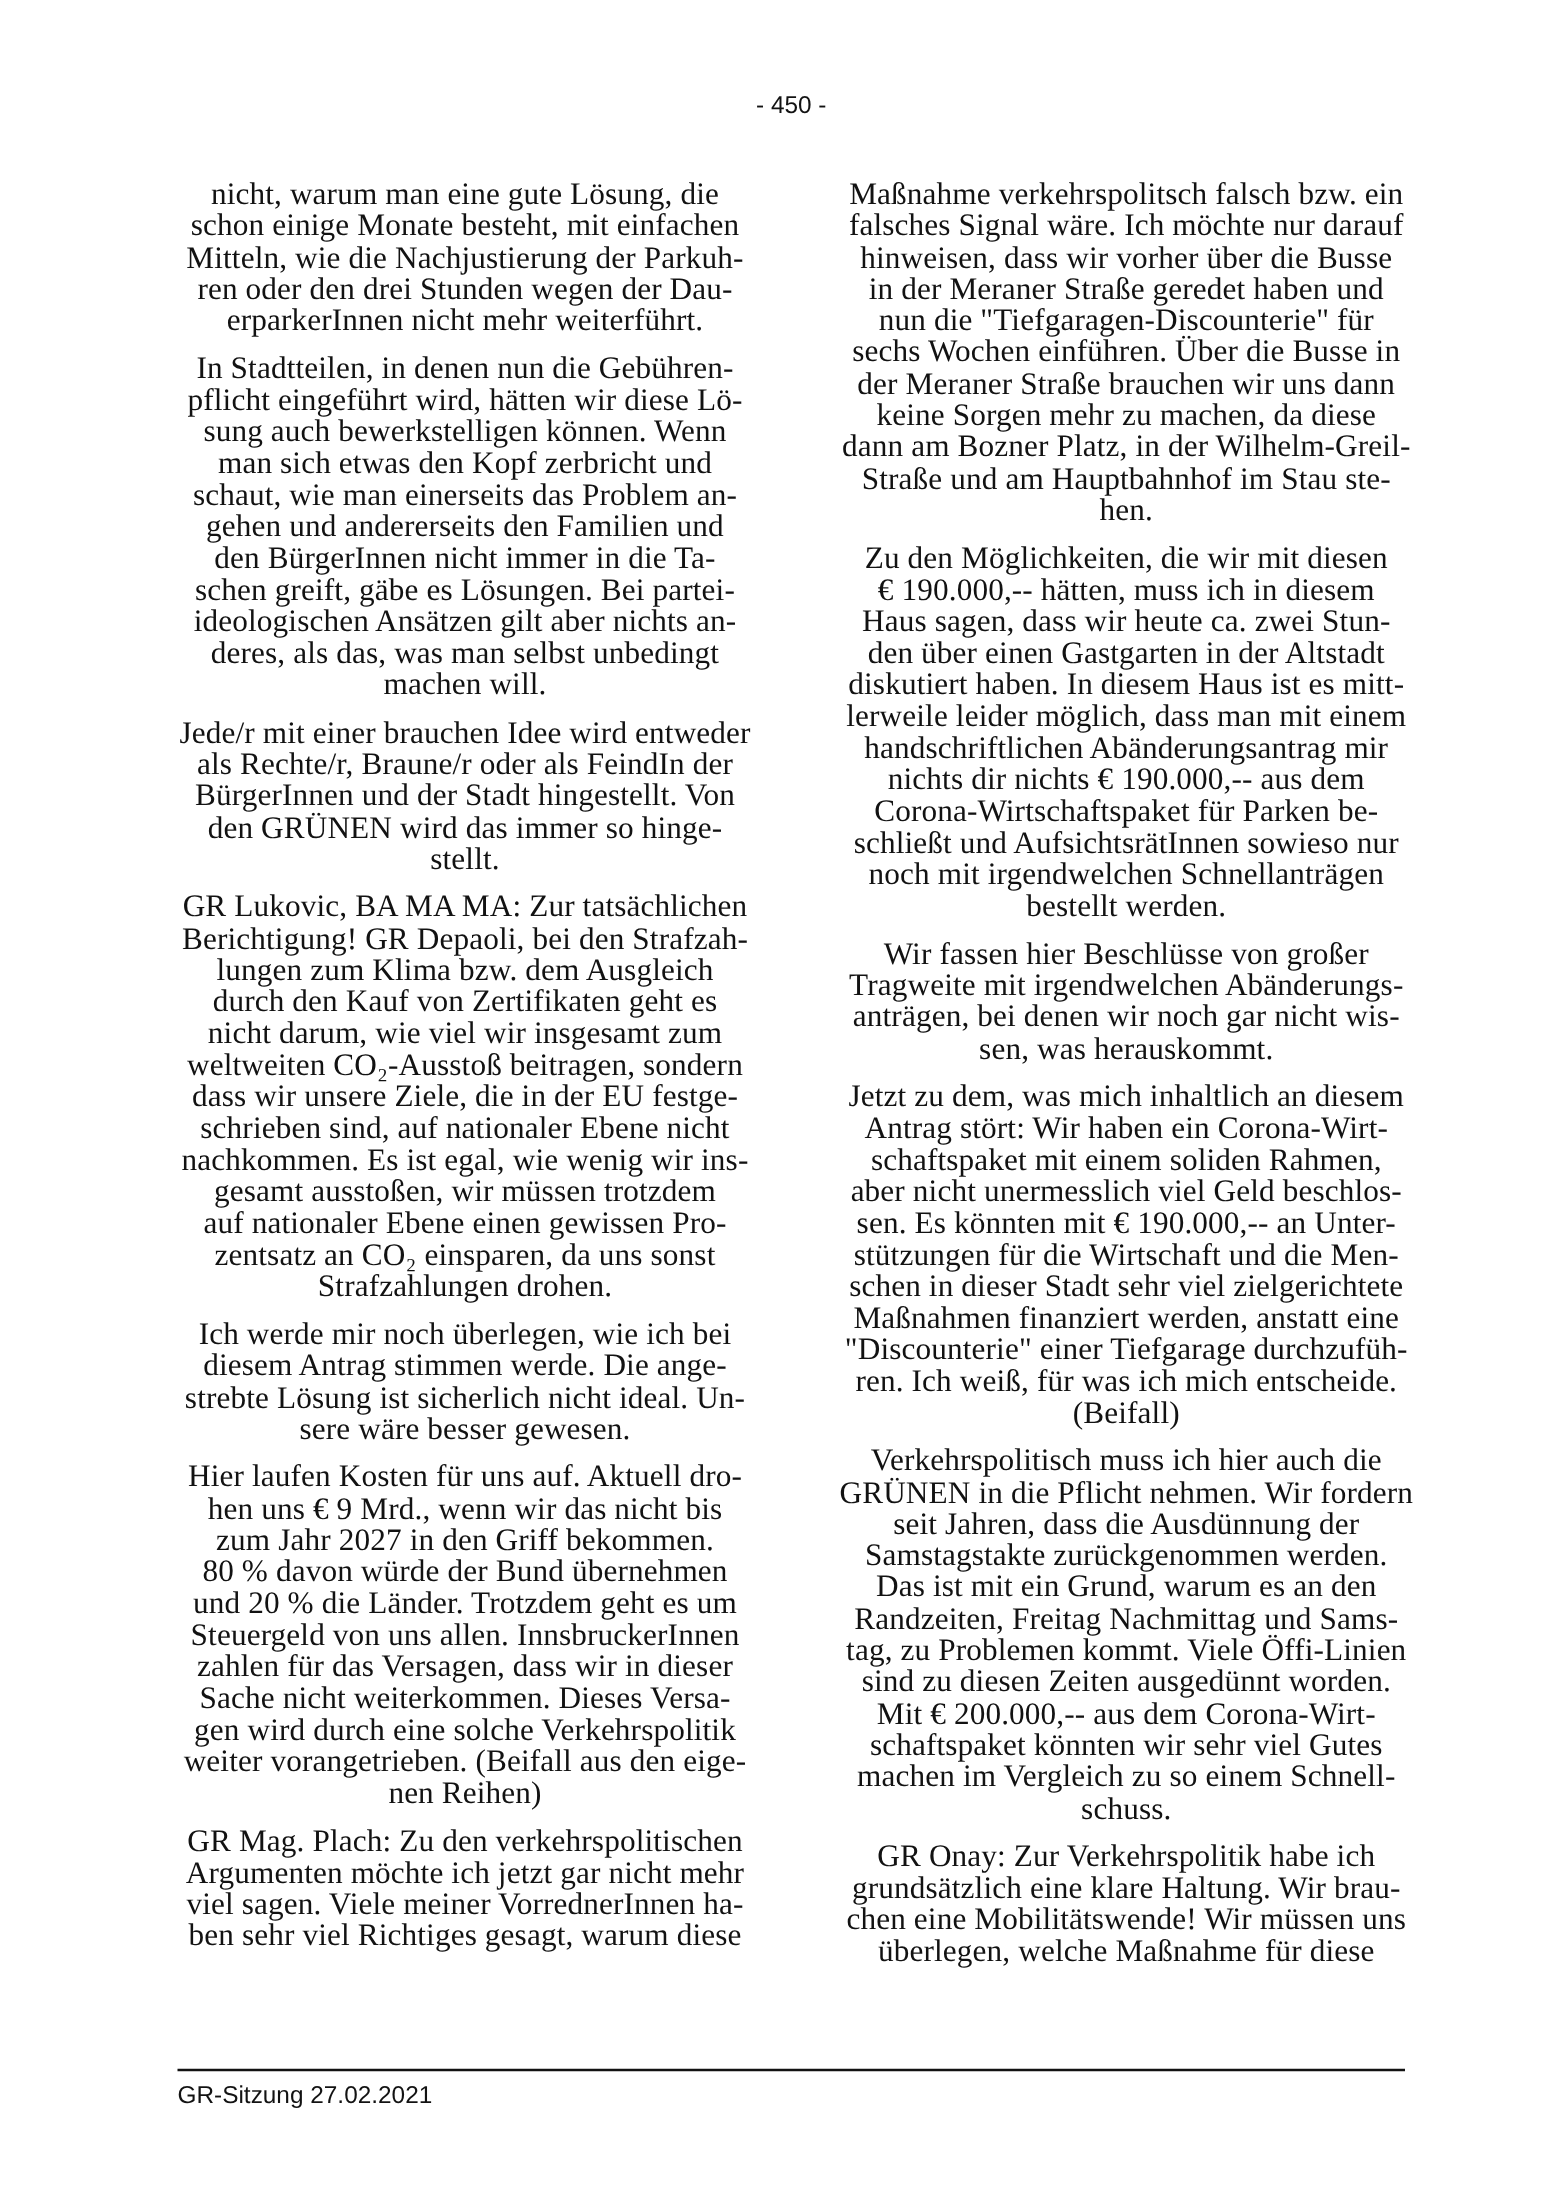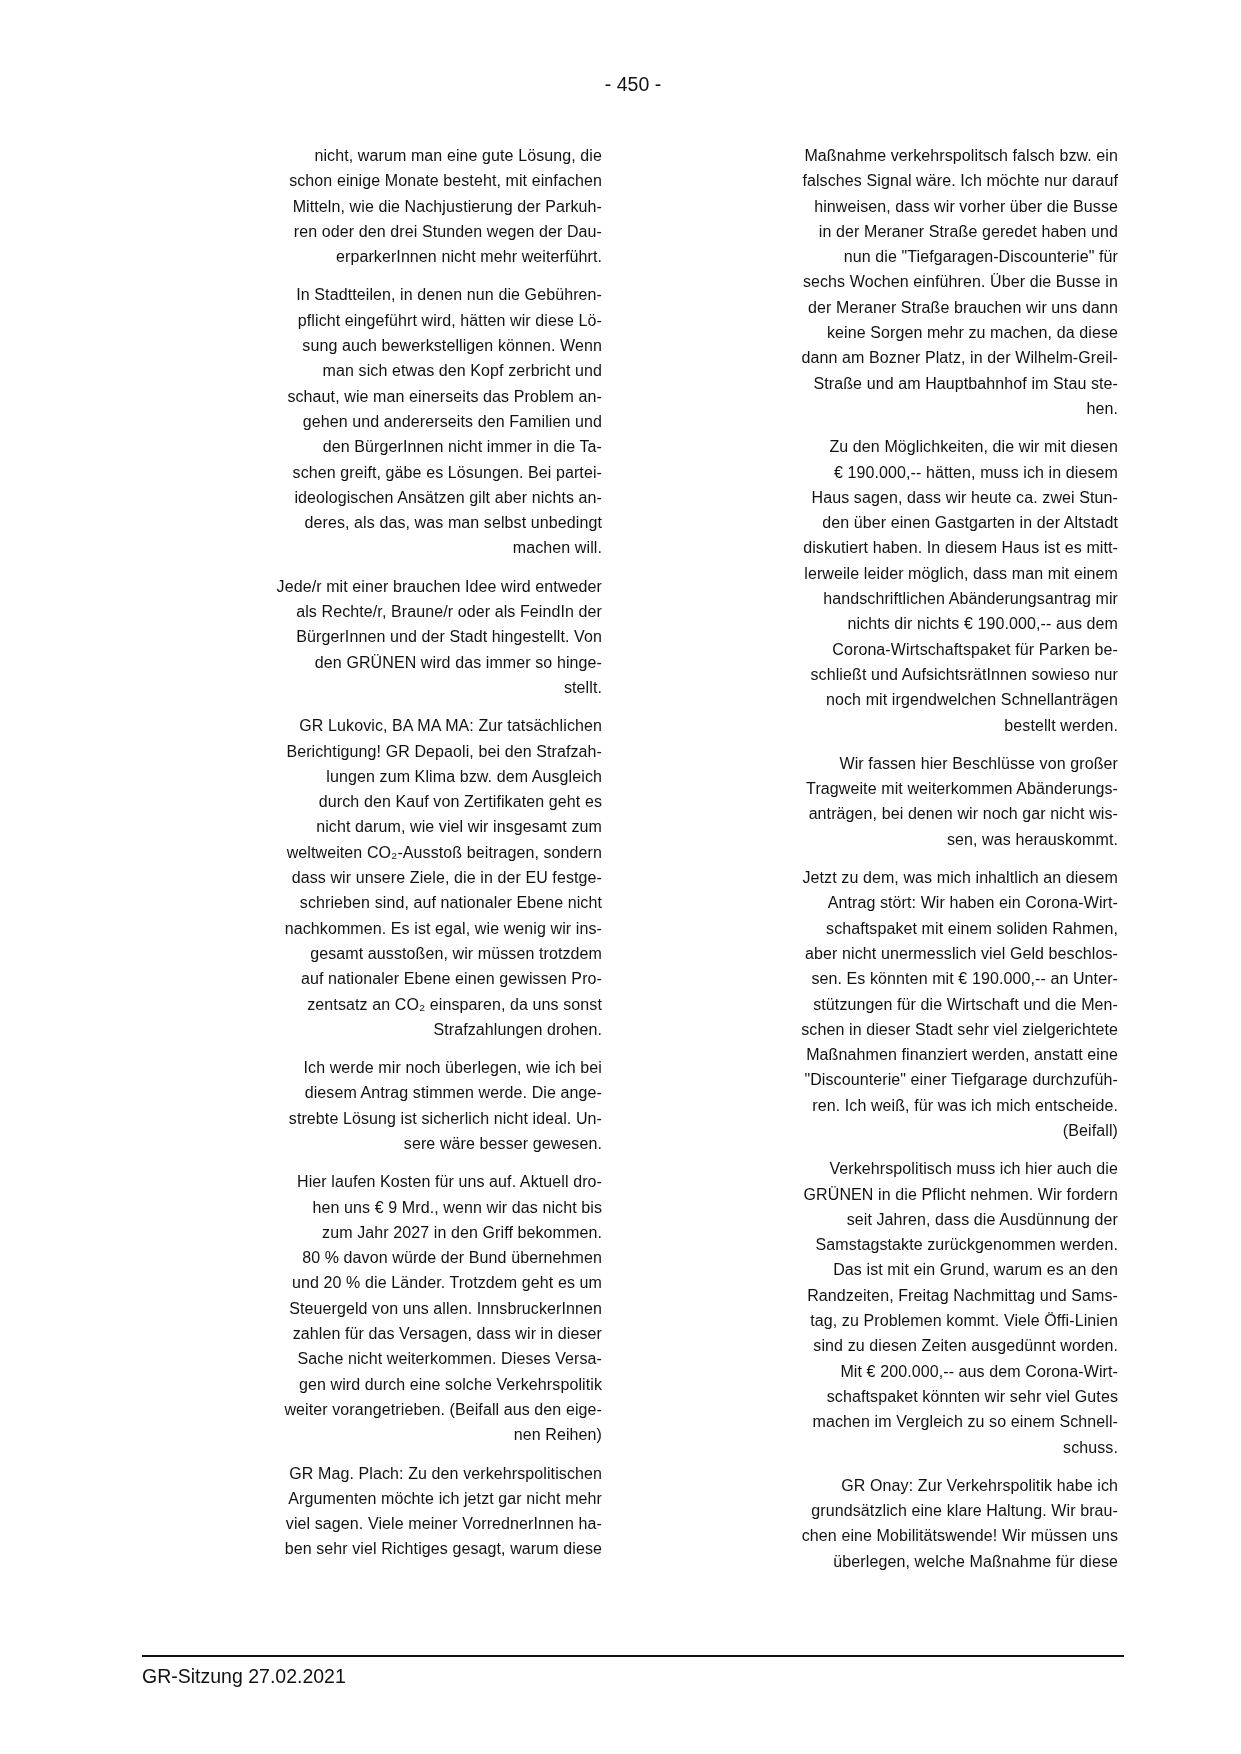--- a/index.html
+++ b/index.html
@@ -23,28 +23,29 @@
     width: 982px;
     text-align: center;
     font-size: 19.5px;
     line-height: 25px;
   }
   .column {
     position: absolute;
     top: 143px;
   }
   .column.left  { left: 142px;  width: 460px; }
-  .column.right { left: 656px; width: 462px; }
+  .column.right { left: 670px; width: 462px; }
   .column p {
     margin: 0 0 13px 0;
-    font-size: 16px;
+    font-size: 25px;
     line-height: 25.3px;
     white-space: pre-line;
-    text-align: right;
+    text-align: center;
     letter-spacing: 0.1px;
+    font-family: Liberation Serif, serif;
   }
   .footer-rule {
     position: absolute;
     top: 1655px;
     left: 142px;
     width: 982px;
     height: 2px;
     background: #121212;
   }
   .footer-label {
@@ -136,21 +137,21 @@
 den über einen Gastgarten in der Altstadt
 diskutiert haben. In diesem Haus ist es mitt-
 lerweile leider möglich, dass man mit einem
 handschriftlichen Abänderungsantrag mir
 nichts dir nichts € 190.000,-- aus dem
 Corona-Wirtschaftspaket für Parken be-
 schließt und AufsichtsrätInnen sowieso nur
 noch mit irgendwelchen Schnellanträgen
 bestellt werden.</p>
     <p>Wir fassen hier Beschlüsse von großer
-Tragweite mit weiterkommen Abänderungs-
+Tragweite mit irgendwelchen Abänderungs-
 anträgen, bei denen wir noch gar nicht wis-
 sen, was herauskommt.</p>
     <p>Jetzt zu dem, was mich inhaltlich an diesem
 Antrag stört: Wir haben ein Corona-Wirt-
 schaftspaket mit einem soliden Rahmen,
 aber nicht unermesslich viel Geld beschlos-
 sen. Es könnten mit € 190.000,-- an Unter-
 stützungen für die Wirtschaft und die Men-
 schen in dieser Stadt sehr viel zielgerichtete
 Maßnahmen finanziert werden, anstatt eine

